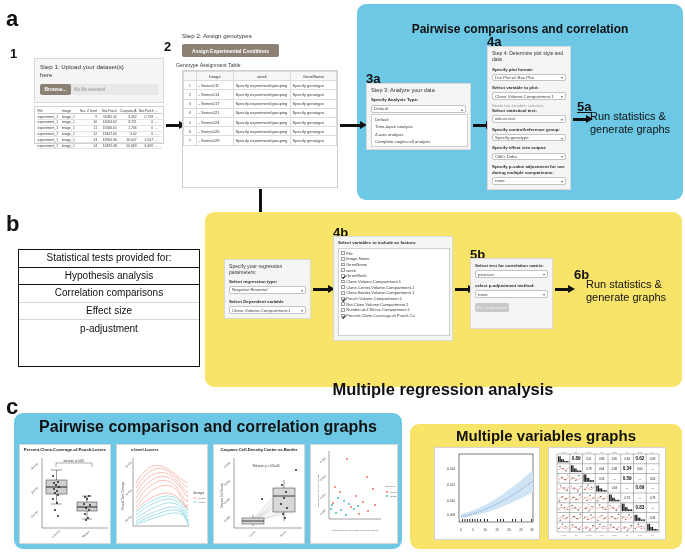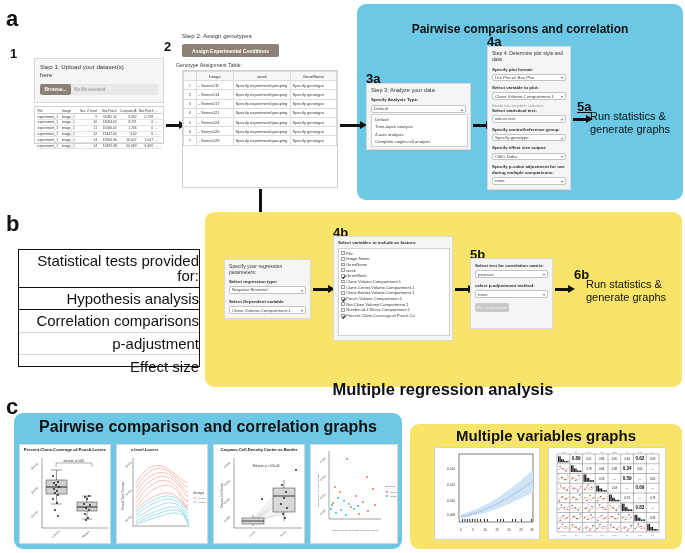--- a/index.html
+++ b/index.html
@@ -150,23 +150,23 @@
   table.geno th{text-align:center;color:#333;background:#f7f7f7;}
   table.geno td.idx{text-align:center;width:9px;color:#555;}
   
   .stat-list{
     position:absolute;
     border:1.4px solid #111;
     background:#ffffff;
     box-sizing:border-box;
   }
   .stat-list .row{
-    font-size:15px;
+    font-size:10px;
     color:#111;
-    text-align:right;
+    text-align:center;
     border-bottom:0.8px solid #d8d8d8;
     line-height:1;
     padding:3.3px 0;
   }
   .stat-list .row:first-child{
     border-bottom:1.4px solid #111;
   }
   .stat-list .row:last-child{border-bottom:none;}
   
   .cbrow{display:flex;align-items:center;gap:1.6px;padding:0.35px 0;}
@@ -414,22 +414,22 @@
 <div class="panel-letter" style="left:6px;top:213px;">b</div>
 
 <div class="yellow-box" style="left:205px;top:212px;width:477px;height:175px;"></div>
 <div class="banner-title" style="left:210px;top:381px;width:466px;font-size:16.5px;">Multiple regression analysis</div>
 
 <div class="stat-list" style="left:18px;top:249px;width:182px;height:118px;">
   <div class="row">Statistical tests provided for:</div>
   <div id="stat-items">
       <div class="row">Hypothesis analysis</div>
       <div class="row">Correlation comparisons</div>
+      <div class="row">Effect size</div>
       <div class="row">p-adjustment</div>
-      <div class="row">Effect size</div>
     </div>
 </div>
 
 <div class="step-num" style="left:224px;top:249px;margin-top:8px;">3b</div>
 <div class="card" style="left:224px;top:259px;width:87px;height:60px;">
   <div class="lbl-head" style="margin:3px 4px 0 4px;font-size:5.1px;">Specify your regression parameters:</div>
   <div id="b3-fields" style="margin:3px 4px 0 4px;">
       <span class="lbl-b" style="margin-top: 2px;">Select regression type:</span>
       <div class="sel" style="height: 8px; margin-top: 1.5px;">
         <span>Negative Binomial</span>

